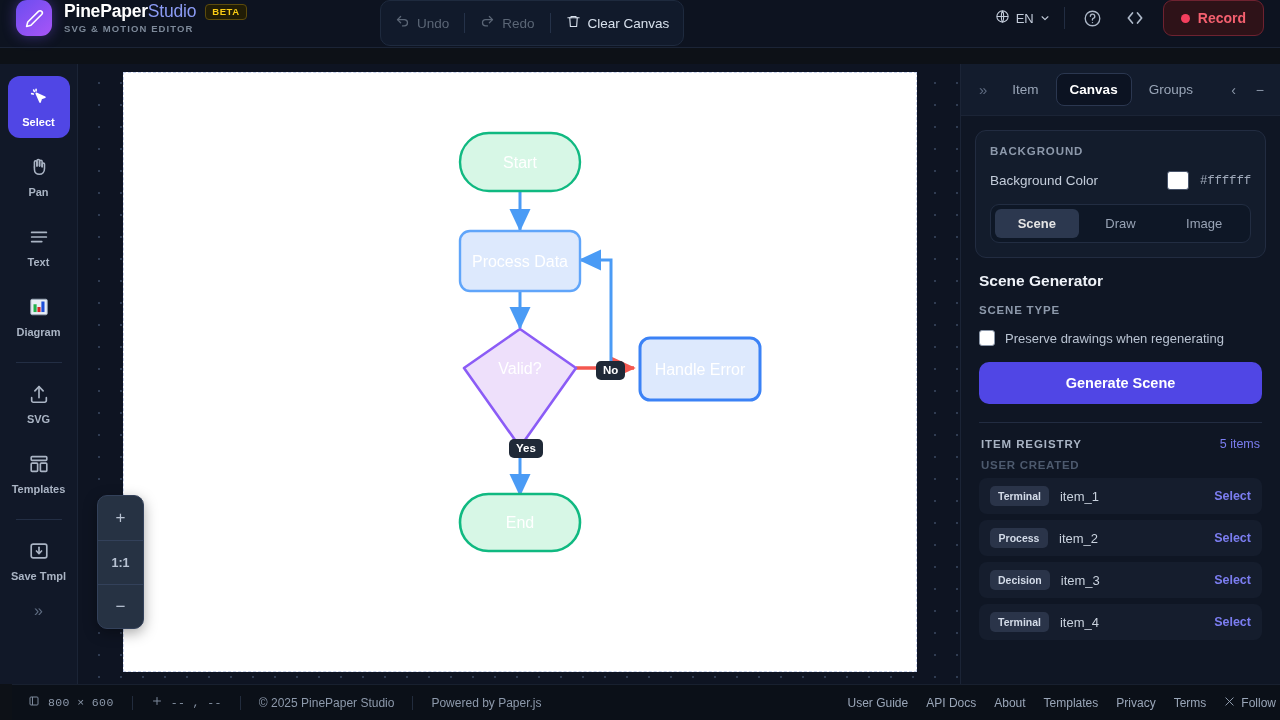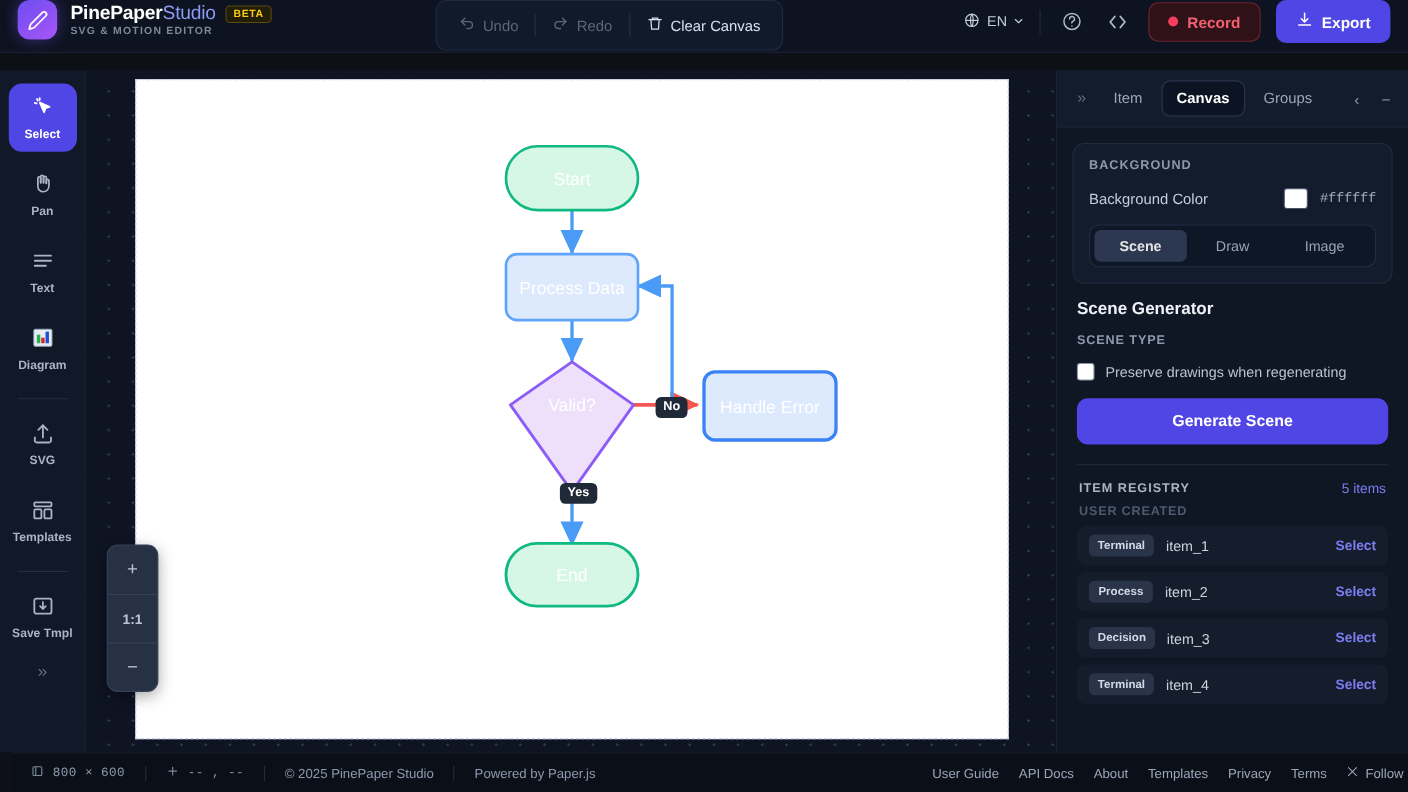--- a/index.html
+++ b/index.html
@@ -38,21 +38,21 @@
     border-radius: 4px; padding: 2px 6px;
   }
   .brand-sub {
     font-size: 9.5px; letter-spacing: 1.1px; font-weight: 600;
     color: #7d8999; margin-top: 3px;
   }
 
   .toolbar {
     display: flex; align-items: center; gap: 0;
     background: #111a2b; border: 1px solid #1e2a3e; border-radius: 10px;
-    height: 46px; padding: 0 8px; margin-left: 16px;
+    height: 46px; padding: 0 2px; 
   }
   .tb-btn {
     display: flex; align-items: center; gap: 7px;
     font-size: 13.5px; padding: 7px 12px; border-radius: 7px;
     color: #d7e0ec; background: transparent; border: none; cursor: pointer;
     font-family: inherit; white-space: nowrap;
   }
   .tb-btn.disabled { color: #5b6676; cursor: default; }
   .tb-sep { width: 1px; height: 20px; background: #253249; margin: 0 3px; }
 
@@ -320,30 +320,20 @@
       <button class="icon-btn">
         <svg width="20" height="20" viewBox="0 0 24 24" fill="none" stroke="currentColor" stroke-width="2" stroke-linecap="round" stroke-linejoin="round">
             <path d="M9 6l-5 6 5 6"></path>
             <path d="M15 6l5 6-5 6"></path>
           </svg>
       </button>
       <button class="btn-record">
         <span class="rec-dot"></span>
         <span>Record</span>
       </button>
-      <button class="btn-export">
-        <span>
-          <svg width="16" height="16" viewBox="0 0 24 24" fill="none" stroke="currentColor" stroke-width="2" stroke-linecap="round" stroke-linejoin="round">
-              <path d="M12 3v11"></path>
-              <path d="M7.5 10.5L12 15l4.5-4.5"></path>
-              <path d="M4 19h16"></path>
-            </svg>
-        </span>
-        <span>Export</span>
-      </button>
     </div>
   </div>
 
   <div class="rail">
 
     <button class="tool active">
       <span>
         <svg width="22" height="22" viewBox="0 0 24 24" fill="none" stroke="currentColor" stroke-width="1.8" stroke-linecap="round" stroke-linejoin="round">
           <path d="M9 8l9.5 4.2-4 1.3-1.3 4z" fill="currentColor"></path>
           <path d="M6.2 4.4l.7 1.6M4 8.3l1.7.5M8.8 3.6l0 1.8"></path>

